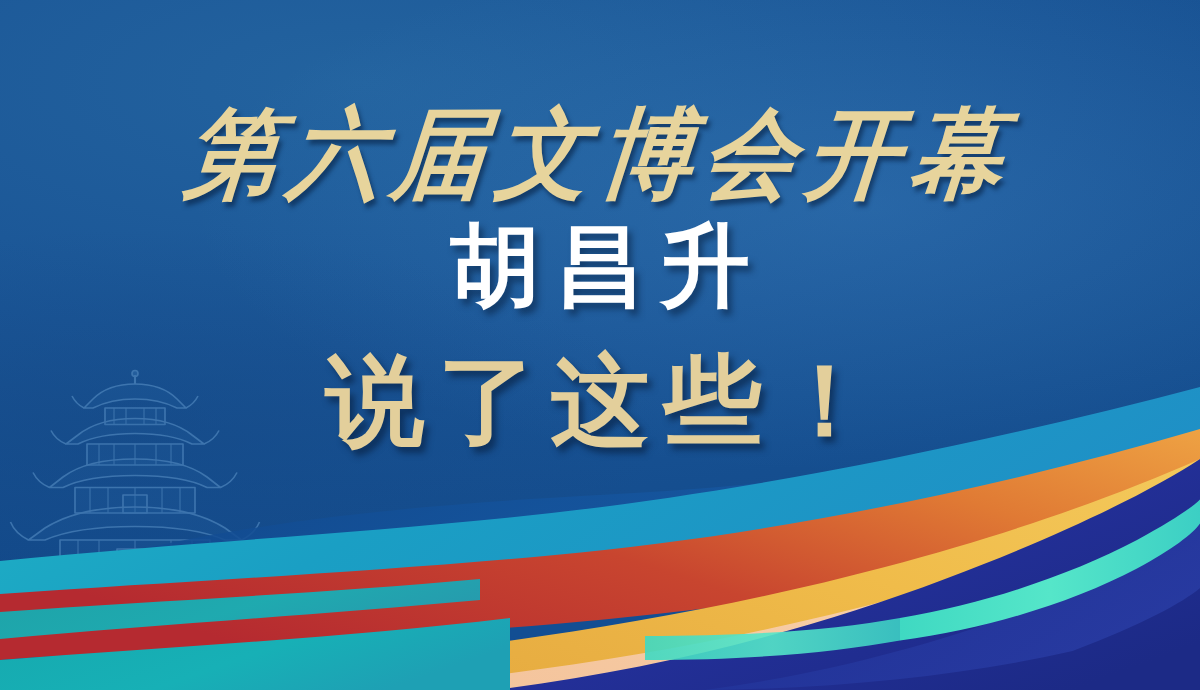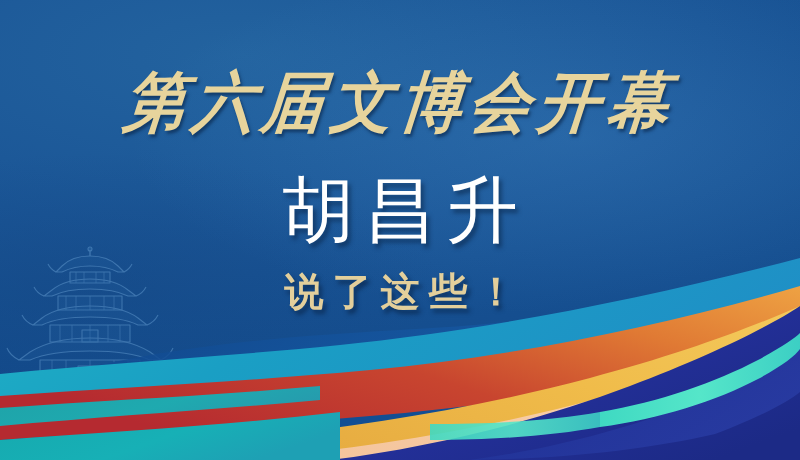--- a/index.html
+++ b/index.html
@@ -59,33 +59,33 @@
     line-height: 1;
     font-weight: 700;
     font-style: italic;
     letter-spacing: 7px;
     color: #e7d49c;
     text-shadow: 2px 3px 3px rgba(6,30,62,0.55);
     transform: skewX(-5deg) scaleY(1.06);
     white-space: nowrap;
   }
   .line-name {
-    margin-top: 40px;
-    font-size: 72px;
+    margin-top: 14px;
+    font-size: 60px;
     line-height: 1;
-    font-weight: 400;
+    font-weight: 700;
     letter-spacing: 10px;
     text-indent: 10px;
     color: #ffffff;
     text-shadow: 3px 4px 4px rgba(5,28,58,0.50);
     white-space: nowrap;
   }
   .line-quote {
     margin-top: 26px;
-    font-size: 39px;
+    font-size: 66px;
     line-height: 1;
     font-weight: 700;
     letter-spacing: 9px;
     text-indent: 9px;
     color: #e3cf9b;
     text-shadow: 3px 4px 4px rgba(5,26,54,0.55);
     white-space: nowrap;
   }
 </style>
 </head>

